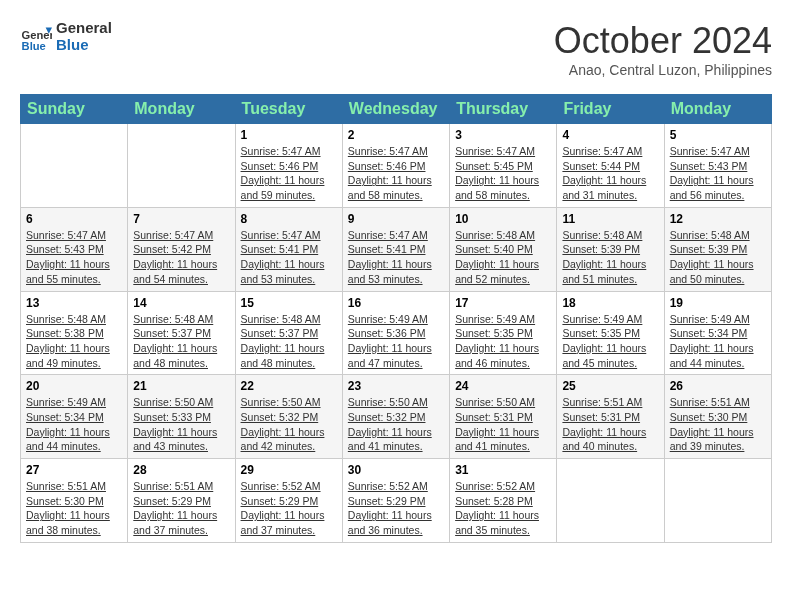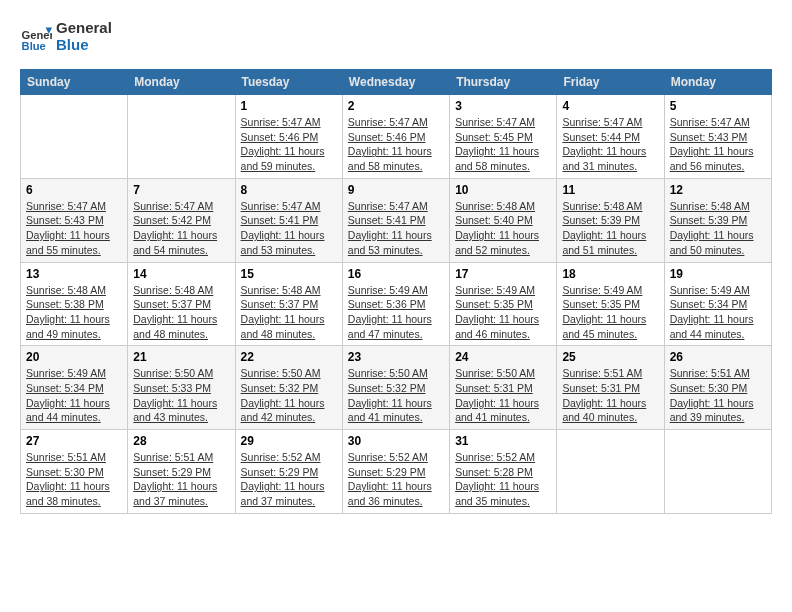--- a/index.html
+++ b/index.html
@@ -37,24 +37,24 @@
       font-size: 14px;
       color: #555;
     }
     .calendar {
       width: 100%;
       border-collapse: collapse;
       font-size: 11px;
     }
     .calendar th {
       background: #2e6da4;
-      color: #e5e5e5;
+      color: #86efac;
       text-align: left;
       padding: 5px 6px;
-      font-size: 12px;
+      font-size: 16px;
       font-weight: bold;
       border: 1px solid #2e6da4;
     }
     .calendar td {
       border: 1px solid #ccc;
       vertical-align: top;
       padding: 4px 5px;
       width: calc(100% / 7);
       min-height: 80px;
       background: #fff;
@@ -92,20 +92,24 @@
     <svg class="logo-icon" viewBox="0 0 40 40">
       <text x="2" y="22" font-size="14" font-weight="bold" fill="#333">General</text>
       <text x="2" y="36" font-size="14" font-weight="bold" fill="#1a6bb5">Blue</text>
       <polygon points="32,8 40,8 36,16" fill="#1a6bb5"></polygon>
     </svg>
     <div>
       <div style="font-size:15px;font-weight:bold;color:#333;line-height:1.1">General</div>
       <div style="font-size:15px;font-weight:bold;color:#1a6bb5;line-height:1.1">Blue</div>
     </div>
   </div>
+  <div class="title-block">
+    <div class="month-title">October 2024</div>
+    <div class="location">Anao, Central Luzon, Philippines</div>
+  </div>
 </div>
 
 <table class="calendar">
   <thead>
     <tr>
     <th>Sunday</th>
         <th>Monday</th>
         <th>Tuesday</th>
         <th>Wednesday</th>
         <th>Thursday</th>

